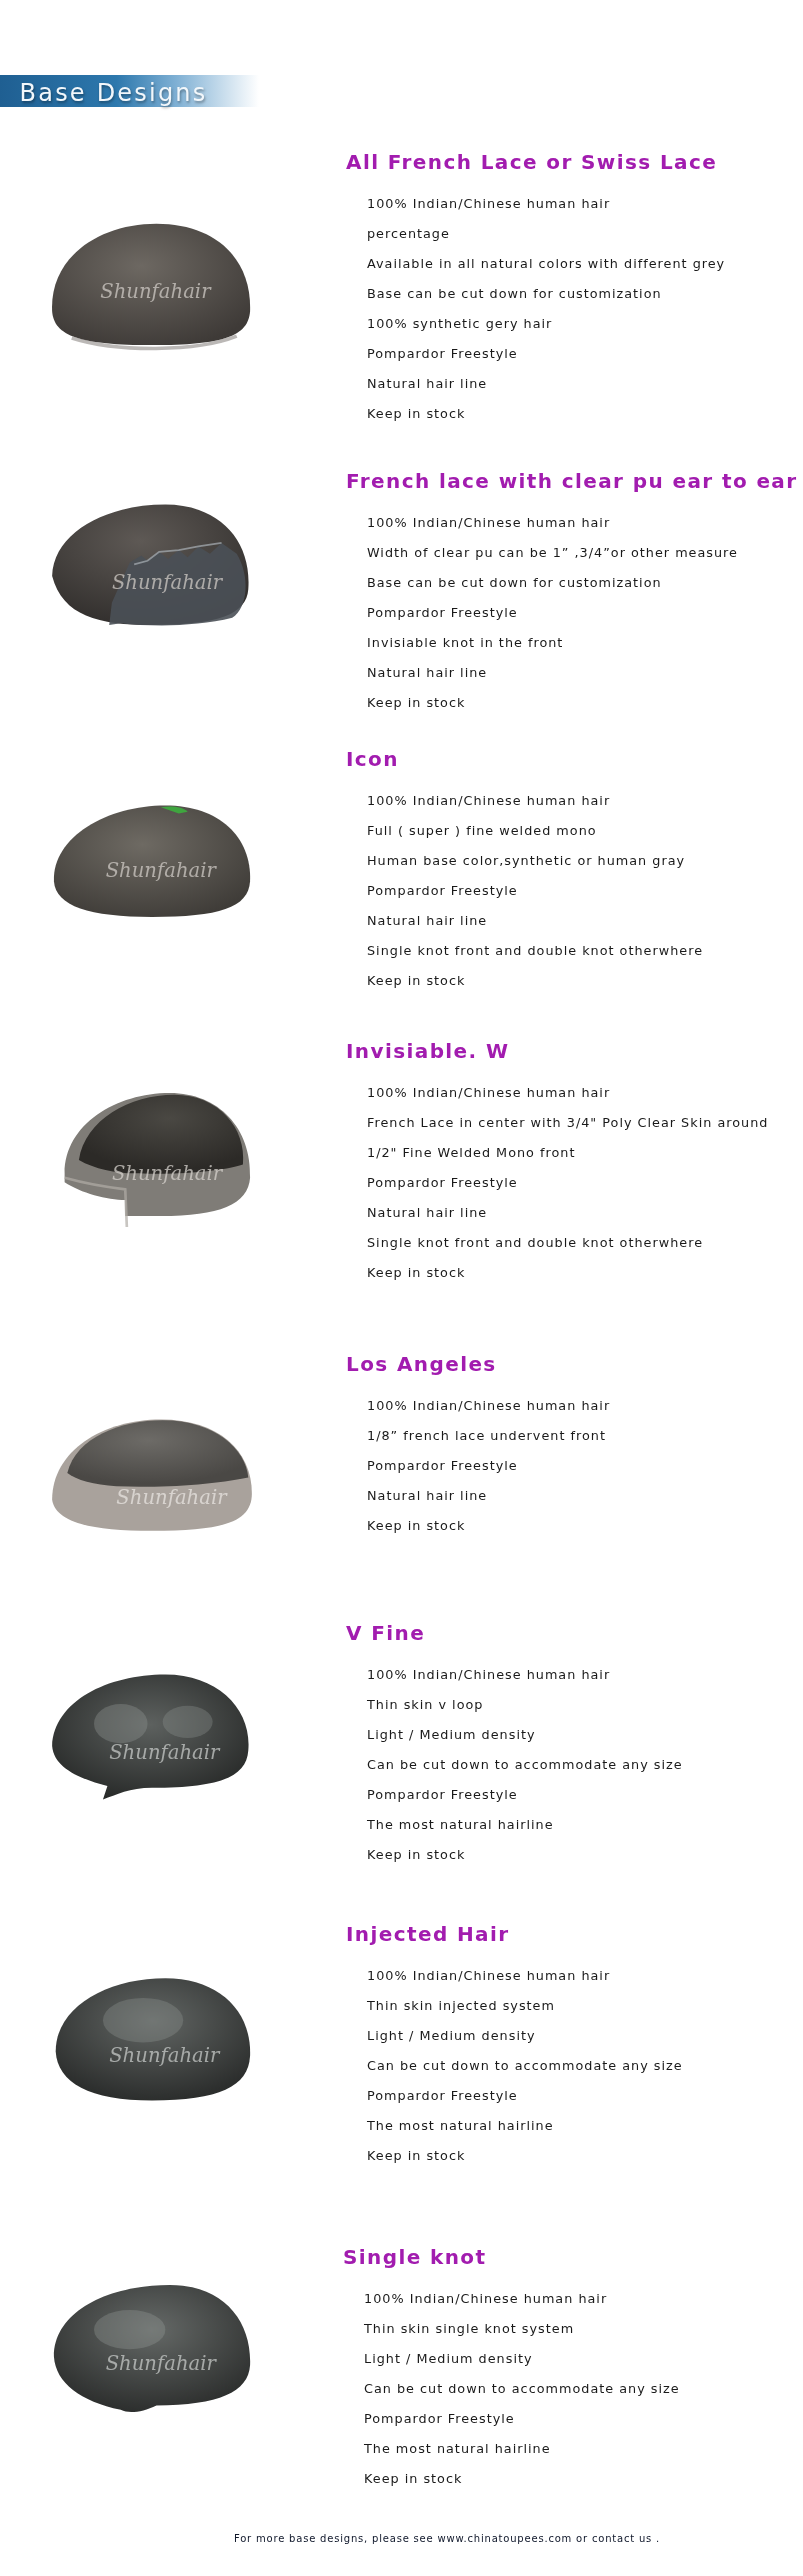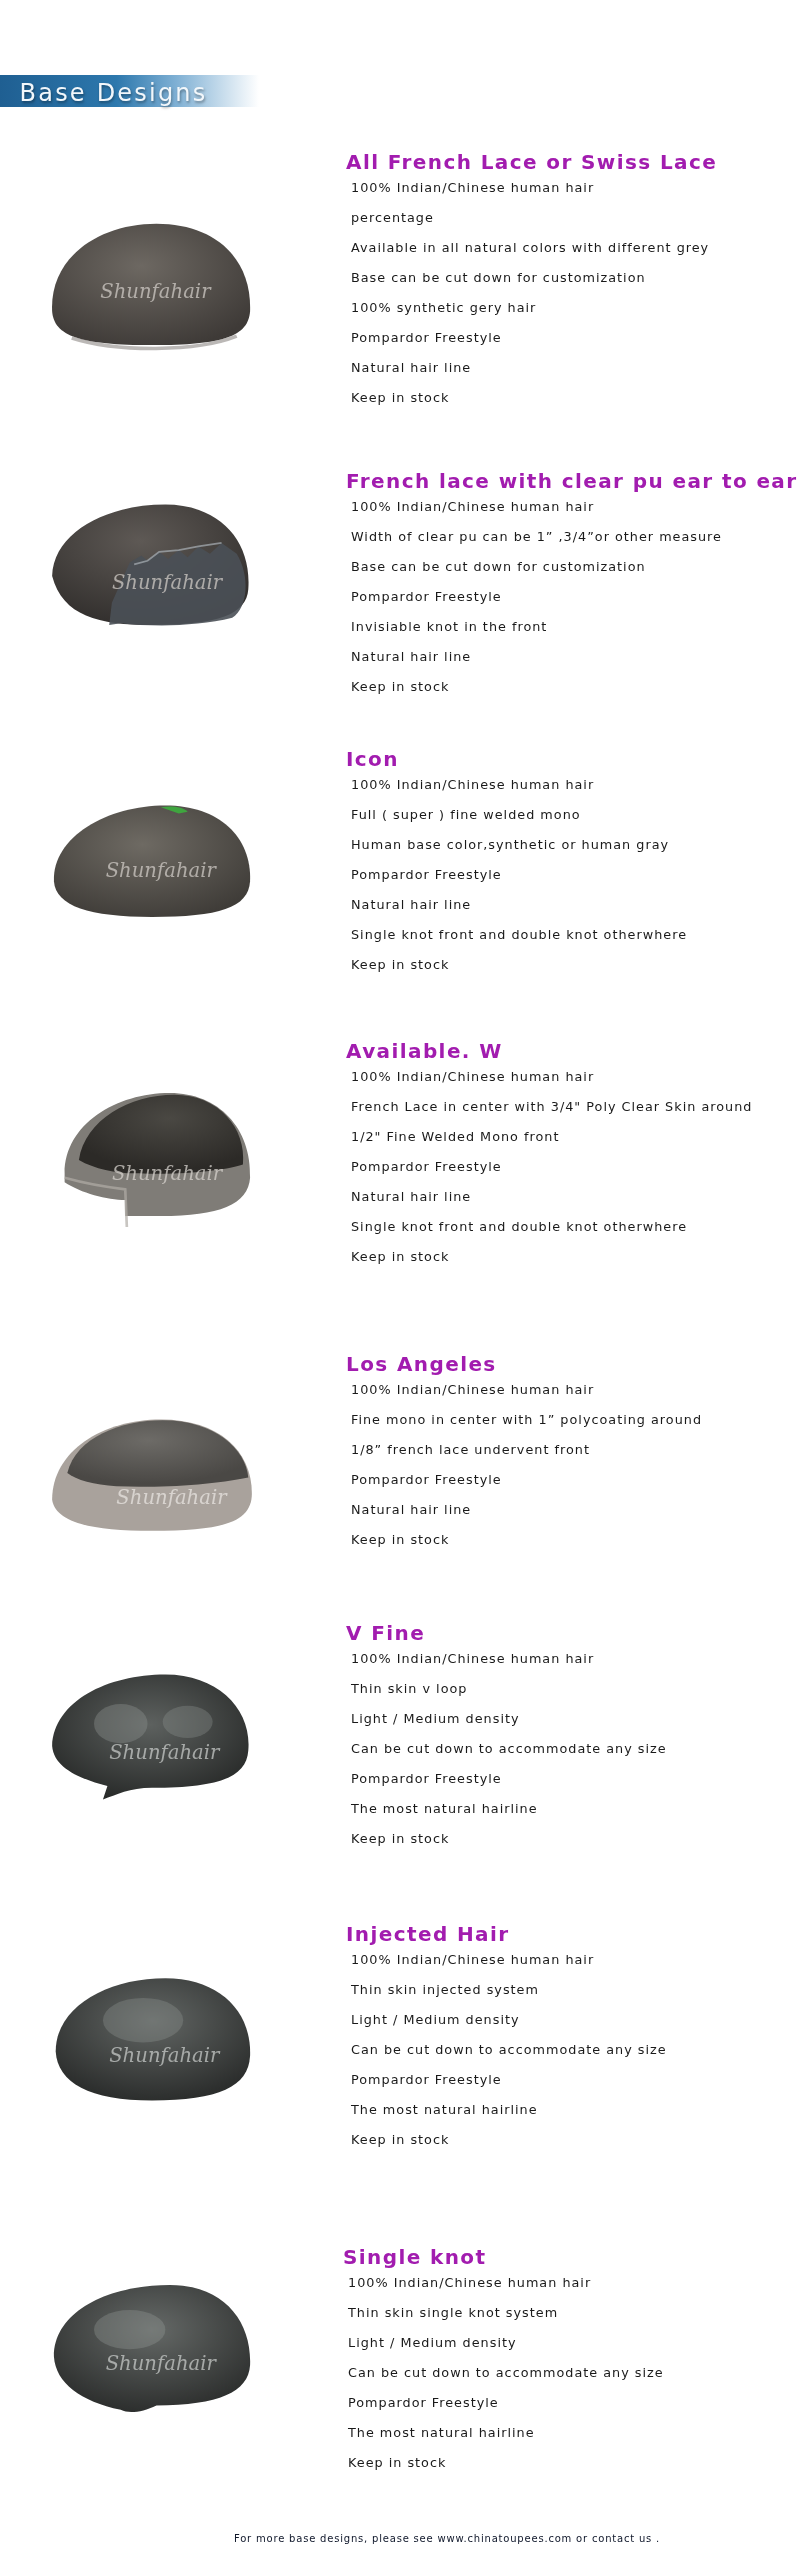--- a/index.html
+++ b/index.html
@@ -6,21 +6,21 @@
   body { width: 804px; height: 2576px; position: relative; overflow: hidden;
          font-family: "DejaVu Sans", sans-serif; color: #111; }
   .banner { position: absolute; left: 0; top: 75px; width: 259px; height: 32px;
             background: linear-gradient(90deg, #1f5f92 0%, #2d78ad 45%, #7fb0d4 68%, rgba(255,255,255,0) 100%); }
   .banner-text { position: absolute; left: 19.6px; top: 3.6px; font-size: 24px; letter-spacing: 2.2px;
                  color: #f2f7fb; font-family: "DejaVu Sans", sans-serif; text-shadow: 0.9px 1.8px 2.7px rgba(0,0,0,0.35); }
   .section { position: absolute; left: 0; width: 804px; }
   .thumb { position: absolute; left: 45px; width: 214px; height: 152px; }
   .title { position: absolute; left: 330px; top: 0; font-size: 20px; font-weight: bold; letter-spacing: 1.4px;
            color: #a21caf; white-space: nowrap; font-family: "DejaVu Sans", sans-serif; margin-left: 16px; }
-  .features { position: absolute; left: 351px; top: 29px; margin: 0; padding: 0; list-style: none; }
+  .features { position: absolute; left: 351px; top: 29px; margin: 16px; padding: 0; list-style: none; }
   .features li { height: 30px; line-height: 18px; font-size: 12.8px; letter-spacing: 1px;
                  color: #1a1a1a; white-space: nowrap; }
   .footer { position: absolute; left: 234px; top: 2533px; font-size: 10px; letter-spacing: 0.8px;
             color: #0f172a; white-space: nowrap; }
   .watermark { font-family: "DejaVu Serif", serif; font-style: italic; }
 </style>
 </head>
 <body>
 
 <div class="banner">
@@ -107,21 +107,21 @@
         <radialGradient id="g4" cx="55%" cy="30%" r="65%">
           <stop offset="0" stop-color="#4a4843"></stop>
           <stop offset="1" stop-color="#2c2a27"></stop>
         </radialGradient>
       </defs>
     <path d="M22,110 C22,55 80,20 140,20 C195,20 232,60 230,115 C228,145 195,158 130,158 L90,158 L90,140 C70,140 40,132 22,120 Z" fill="#7f7c77"></path>
     <path d="M38,95 C45,50 95,22 145,22 C195,22 226,60 222,100 C200,108 140,112 100,110 C80,110 55,105 38,95 Z" fill="url(#g4)"></path>
     <path d="M22,115 C40,120 65,125 90,128 L92,175" stroke="#b0aca7" stroke-width="3" fill="none" opacity="0.7"></path>
     <text x="75" y="118" font-size="22" fill="#d6d2cd" opacity="0.75" class="watermark">Shunfahair</text>
   </svg>
-  <div class="title">Available. W</div>
+  <div class="title">Invisiable. W</div>
   <ul class="features">
     <li>100% Indian/Chinese human hair</li>
     <li>French  Lace in center with 3/4" Poly Clear Skin around</li>
     <li>1/2" Fine Welded Mono front</li>
     <li>Pompardor Freestyle</li>
     <li>Natural hair line</li>
     <li>Single knot front and double knot otherwhere</li>
     <li>Keep in stock</li>
   </ul>
 </div>
@@ -134,21 +134,20 @@
           <stop offset="1" stop-color="#4a4845"></stop>
         </radialGradient>
       </defs>
     <path d="M8,125 C8,70 65,35 130,35 C195,35 232,70 232,118 C232,150 200,160 120,160 C50,160 12,150 8,125 Z" fill="#a9a29c"></path>
     <path d="M25,95 C35,55 85,36 132,36 C190,36 225,68 228,100 C190,108 130,112 80,110 C55,108 35,103 25,95 Z" fill="url(#g5)"></path>
     <text x="80" y="130" font-size="22" fill="#e4e0dc" opacity="0.8" class="watermark">Shunfahair</text>
   </svg>
   <div class="title">Los Angeles</div>
   <ul class="features">
     <li>100% Indian/Chinese human hair</li>
-    <li>Fine mono in center with 1” polycoating around</li>
     <li>1/8” french lace undervent front</li>
     <li>Pompardor Freestyle</li>
     <li>Natural hair line</li>
     <li>Keep in stock</li>
   </ul>
 </div>
 
 <div class="section" style="top:1621px;">
   <svg class="thumb" style="top:40px;" viewBox="0 0 240 170">
     <defs>

